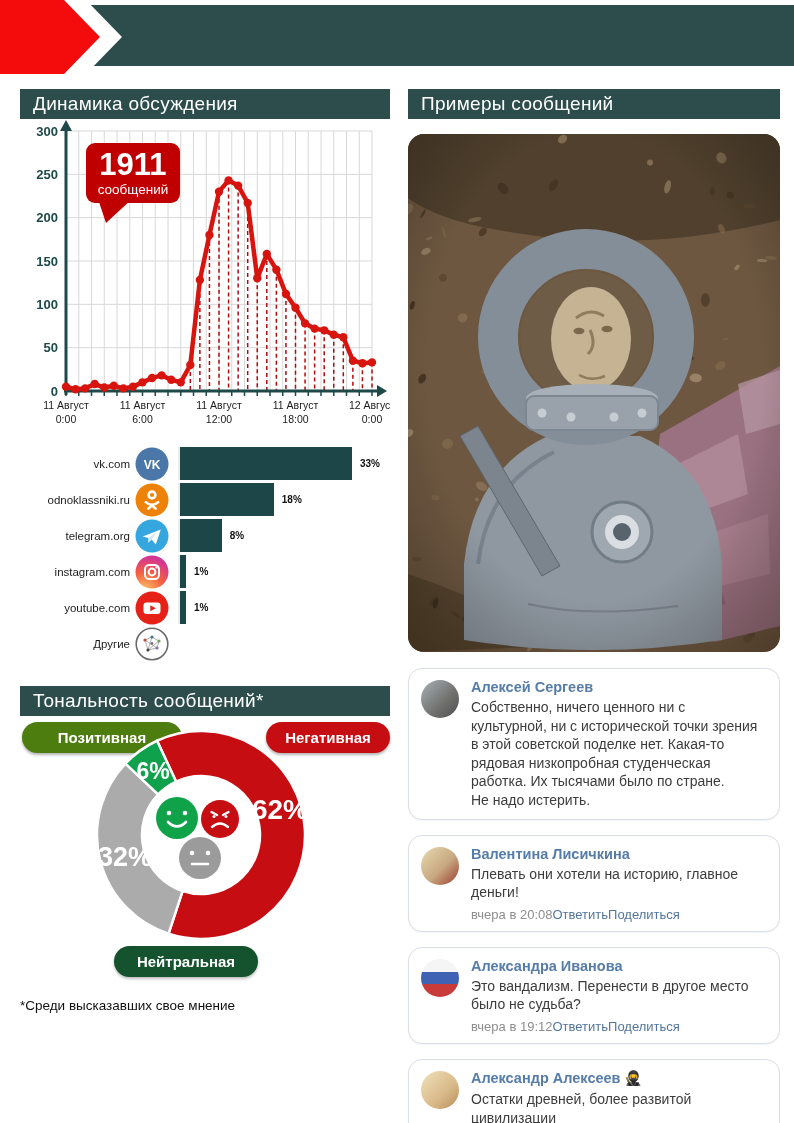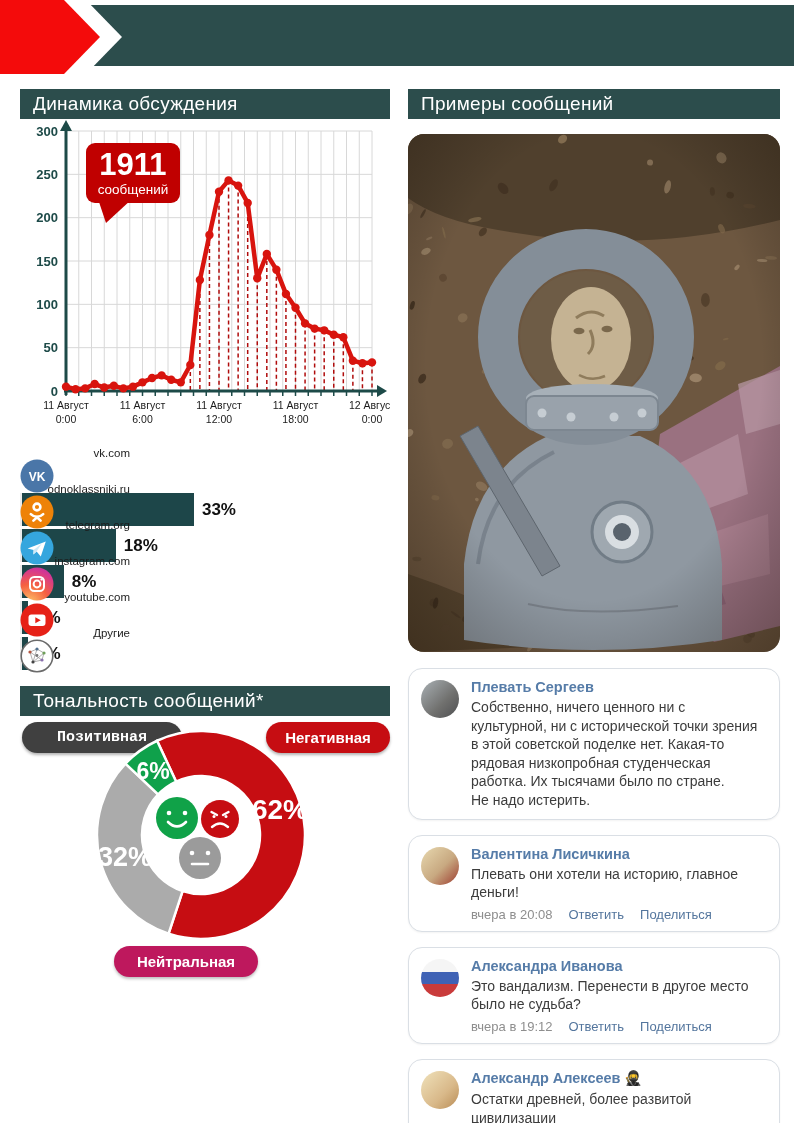--- a/index.html
+++ b/index.html
@@ -8,45 +8,45 @@
   .banner-bg{position:absolute;top:5px;left:0;width:100%;height:61px;background:#2c4d4c;}
   .banner-title{position:absolute;top:5px;left:118px;right:14px;height:61px;display:flex;align-items:center;justify-content:center;
     color:#f4f8f7;font-weight:bold;font-size:25px;letter-spacing:.5px;white-space:nowrap;}
   .banner-arrow{position:absolute;top:0;left:0;}
   .columns{display:flex;gap:18px;padding:15px 14px 0 20px;}
   .col-left{width:370px;flex:none;}
   .col-right{width:372px;flex:none;}
   .section-header{background:#2c4d4c;color:#fff;font-size:19px;height:30px;line-height:30px;padding:0 13px;letter-spacing:.3px;}
   
   .p-rows{margin-top:16px;}
-  .p-row{display:flex;align-items:flex-start;height:33px;margin-bottom:3px;flex-direction:column;}
+  .p-row{display:flex;align-items:center;height:33px;margin-bottom:3px;}
   .p-label{width:110px;flex:none;text-align:right;font-size:11.5px;color:#1d1d1d;padding-right:5px;}
-  .p-icon{width:34px;height:34px;flex:none;margin-right:1px;}
+  .p-icon{width:34px;height:34px;flex:none;margin-right:9px;}
   .p-barwrap{flex:1;align-self:stretch;display:flex;align-items:center;border-left:2px solid #ececec;}
   .p-bar{height:33px;background:#1d4649;flex:none;}
-  .p-val{font-weight:bold;font-size:17px;color:#111;margin-left:8px;}
+  .p-val{font-weight:bold;font-size:10px;color:#111;margin-left:8px;}
   
   .sent-body{position:relative;height:264px;margin-top:2px;}
   .pill{position:absolute;color:#fff;font-weight:bold;font-size:15px;padding:7px 0;width:160px;text-align:center;
     border-radius:19px;box-shadow:0 2px 3px rgba(0,0,0,.3);}
-  .pill-pos{left:2px;top:4px;background:#404040;font-family:Liberation Mono, monospace;}
+  .pill-pos{left:2px;top:4px;background:#4d7c0f;}
   .pill-neg{right:0;top:4px;background:#c60d12;width:124px;}
-  .pill-neu{left:94px;top:228px;background:#be185d;width:144px;box-shadow:0 2px 3px rgba(0,0,0,.25);}
+  .pill-neu{left:94px;top:228px;background:#14532d;width:144px;box-shadow:0 2px 3px rgba(0,0,0,.25);}
   .donut-wrap{position:absolute;left:72px;top:8px;}
   .footnote{margin-top:16px;font-size:13.5px;color:#111;}
   
   .photo{width:372px;height:518px;border-radius:16px;overflow:hidden;margin-top:15px;}
   .card{position:relative;background:#fff;border:1px solid #dadfe5;border-radius:14px;
     padding:10px 16px 9px 62px;box-shadow:0 1px 2px rgba(0,0,0,.05);}
   .card-1{margin-top:16px;}
   .card-n{margin-top:15px;}
   .avatar{position:absolute;left:12px;top:11px;width:38px;height:38px;border-radius:50%;}
   .c-name{color:#567ca8;font-weight:bold;font-size:14.5px;margin-bottom:3px;}
   .c-text{font-size:14px;color:#3c3c3c;line-height:1.33;white-space:pre-line;}
-  .c-meta{margin-top:5px;font-size:13px;color:#8e8e8e;display:flex;gap:16px;}
+  .c-meta{margin-top:5px;font-size:13px;color:#8e8e8e;display:flex;}
   .c-link{color:#53759d;}
 </style>
 </head>
 <body>
 
 <header class="banner">
   <div class="banner-bg"></div>
   <svg class="banner-arrow" width="130" height="74" viewBox="0 0 130 74">
     <polygon points="62,0 86,0 122,37 86,74 62,74" fill="#ffffff"></polygon>
     <polygon points="0,0 64,0 100,37 64,74 0,74" fill="#f40b0b"></polygon>
@@ -311,20 +311,21 @@
             </g>
             <g transform="translate(-1,23)">
               <circle cx="0" cy="0" r="21" fill="#9b9b9b"></circle>
               <circle cx="-8" cy="-5" r="2.3" fill="#fff"></circle>
               <circle cx="8" cy="-5" r="2.3" fill="#fff"></circle>
               <line x1="-8" y1="6" x2="8" y2="6" stroke="#fff" stroke-width="2.6" stroke-linecap="round"></line>
             </g>
           </svg></div>
       <div class="pill pill-neu">Нейтральная</div>
     </div>
+    <div class="footnote">*Среди высказавших свое мнение</div>
   </div>
 
   <div class="col-right">
     <div class="section-header">
       <span>Примеры сообщений</span>
     </div>
 
     <div class="photo">
       <svg id="photoSvg" width="372" height="518" viewBox="0 0 372 518">
         <defs>
@@ -428,21 +429,21 @@
         <circle cx="214" cy="398" r="17" fill="#d9dee2"></circle>
         <circle cx="214" cy="398" r="9" fill="#59636d"></circle>
         <path d="M120 470 q60 14 150 2" stroke="#6b7078" stroke-width="2" fill="none" opacity="0.6"></path>
         <rect width="372" height="518" fill="url(#vg)"></rect>
       </svg>
     </div>
 
     <div id="comments">
         <div class="card card-1">
           <div class="avatar" style="background: linear-gradient(135deg, rgb(170, 177, 181), rgb(112, 112, 110) 60%, rgb(78, 79, 81));"></div>
-          <div class="c-name">Плевать Сергеев</div>
+          <div class="c-name">Алексей Сергеев</div>
           <div class="c-text">Собственно, ничего ценного ни с культурной, ни с исторической точки зрения в этой советской поделке нет. Какая-то рядовая низкопробная студенческая работка. Их тысячами было по стране.
 Не надо истерить.</div>
         </div>
         <div class="card card-n">
           <div class="avatar" style="background: linear-gradient(135deg, rgb(232, 217, 176), rgb(200, 169, 129) 55%, rgb(156, 59, 46));"></div>
           <div class="c-name">Валентина Лисичкина</div>
           <div class="c-text">Плевать они хотели на историю, главное деньги!</div>
           <div class="c-meta">
             <span class="c-time">вчера в 20:08</span>
             <span class="c-link">Ответить</span>

